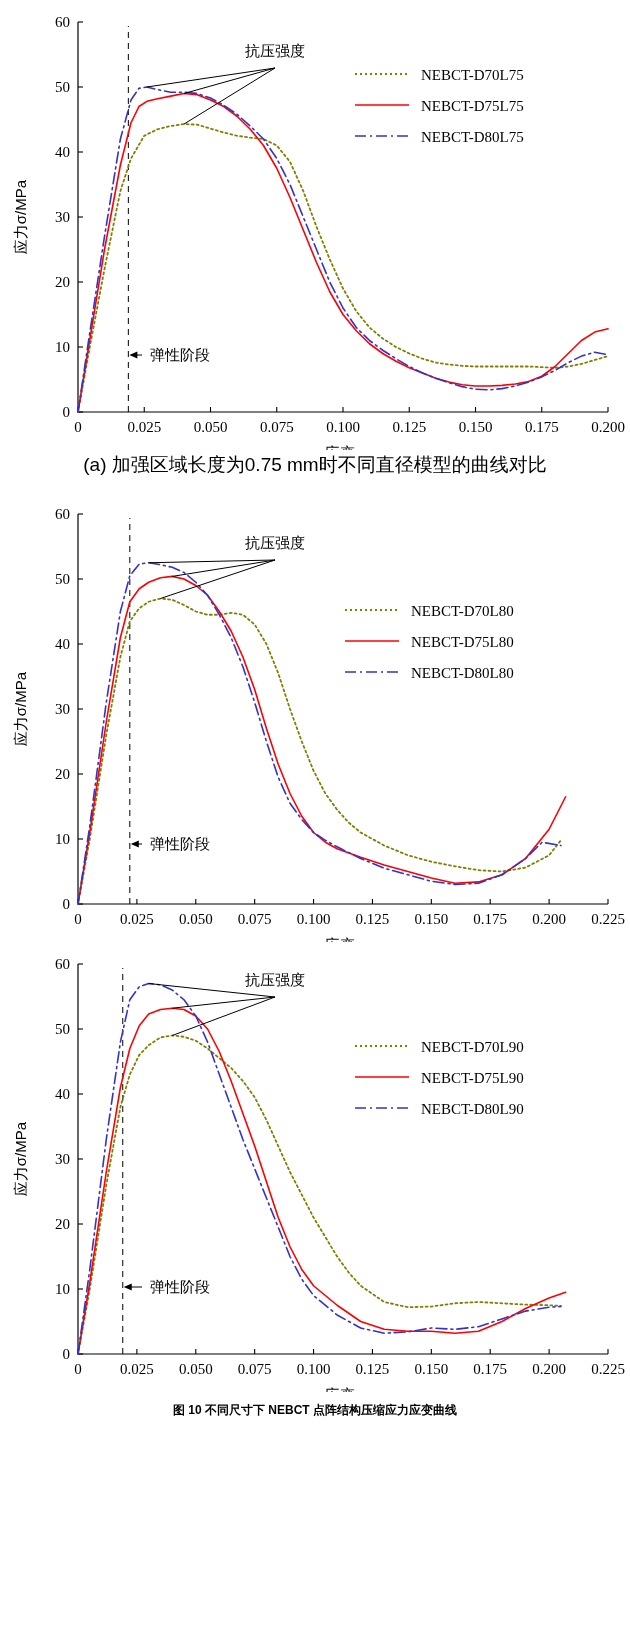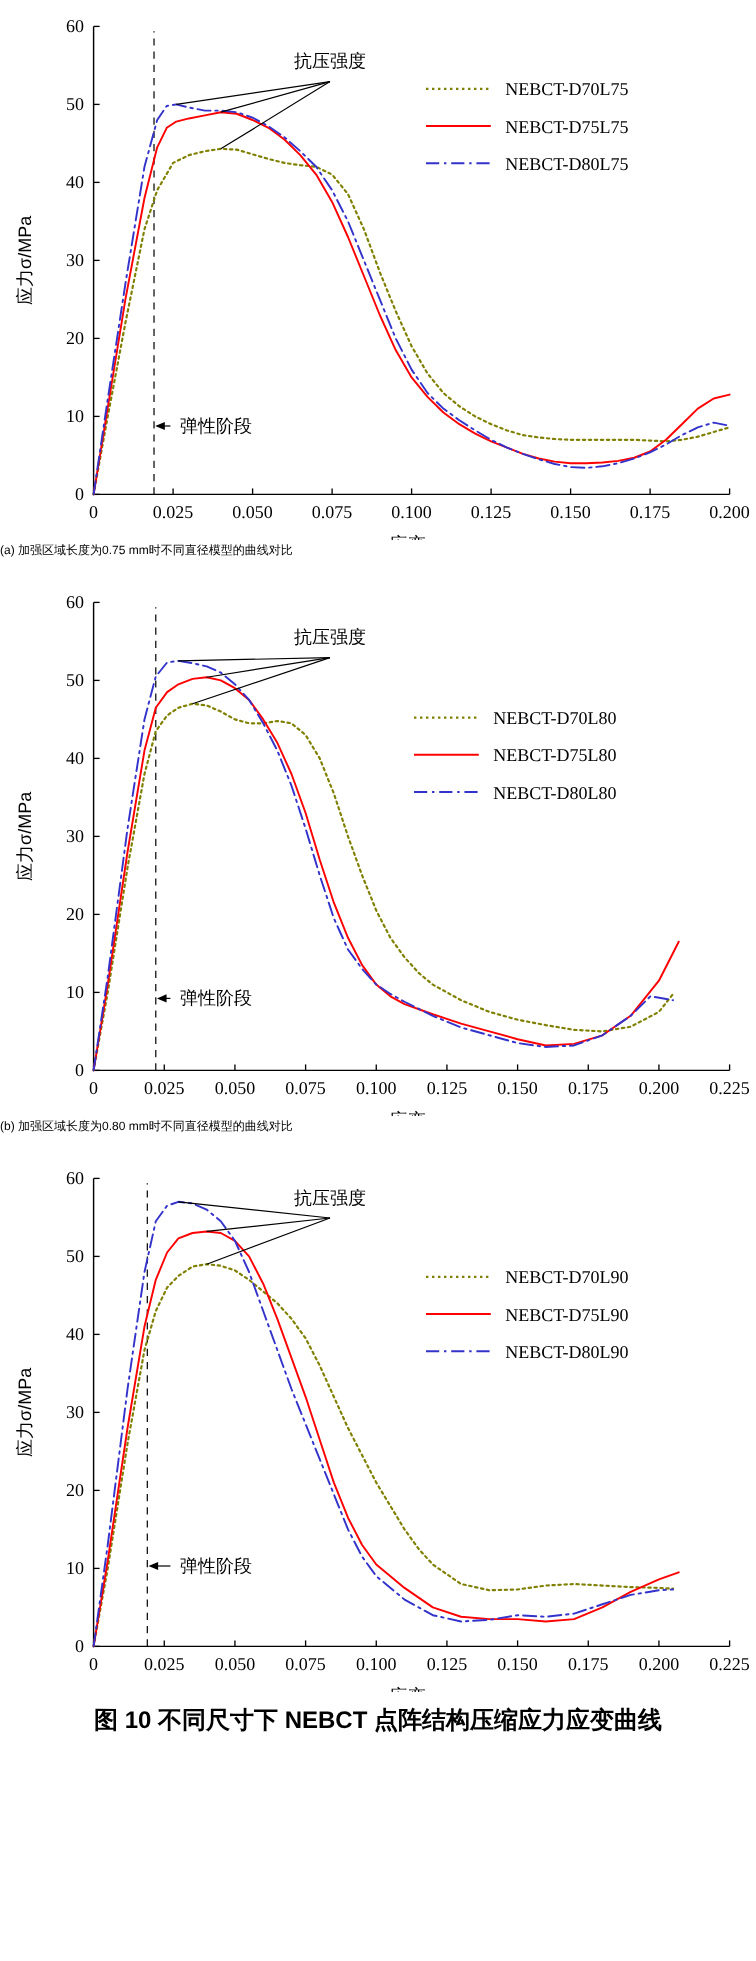--- a/index.html
+++ b/index.html
@@ -17,27 +17,28 @@
     width:630px;
     position:relative;
   }
   .plot-wrap{
     position:relative;
     width:630px;
     height:450px;
   }
   .plot-wrap svg{display:block;}
   .caption{
-    font-size:10px;
+    text-align:center;
+    font-size:19px;
     font-family:"Liberation Serif", serif;
     padding:2px 0 14px 0;
   }
   .figtitle{
     text-align:center;
-    font-size:20px;
+    font-size:12px;
     font-weight:bold;
     padding:10px 0 14px 0;
     font-family:"Liberation Serif", serif;
   }
   .cn{font-family:"Liberation Sans", sans-serif;}
   text{font-family:"Liberation Serif", serif;}
   .tick{font-size:15px;}
   .axlabel{font-size:15px;}
   .legend-text{font-size:15px;}
   .anno{font-size:15px;}
@@ -161,21 +162,20 @@
           <line x1="142" y1="352" x2="132.82222222222222" y2="352" stroke="#000" stroke-width="1"></line>
           <path d="M130.82222222222222 352 l8 -3.4 l0 6.8 z" fill="#000"></path>
           <line x1="345" y1="118" x2="399" y2="118" stroke="#808000" stroke-width="1.8" stroke-dasharray="2,3"></line>
           <text x="411" y="123.5" class="legend-text">NEBCT-D70L80</text>
           <line x1="345" y1="149" x2="399" y2="149" stroke="#ff0000" stroke-width="1.6"></line>
           <text x="411" y="154.5" class="legend-text">NEBCT-D75L80</text>
           <line x1="345" y1="180" x2="399" y2="180" stroke="#3333cc" stroke-width="1.6" stroke-dasharray="11,4,2,4"></line>
           <text x="411" y="185.5" class="legend-text">NEBCT-D80L80</text>
         </svg>
     </div>
-    <div class="caption cn">(b) 加强区域长度为0.80 mm时不同直径模型的曲线对比</div>
   </div>
 
   <div class="panel">
     <div class="plot-wrap">
       <svg id="svg-2" width="630" height="450" viewBox="0 0 630 450">
           <line x1="78" y1="412" x2="608" y2="412" stroke="#000" stroke-width="1.2"></line>
           <line x1="78" y1="412" x2="78" y2="22" stroke="#000" stroke-width="1.2"></line>
           <line x1="78" y1="412" x2="78" y2="407" stroke="#000" stroke-width="1.1"></line>
           <text x="78" y="432" text-anchor="middle" class="tick">0</text>
           <line x1="136.88888888888889" y1="412" x2="136.88888888888889" y2="407" stroke="#000" stroke-width="1.1"></line>

